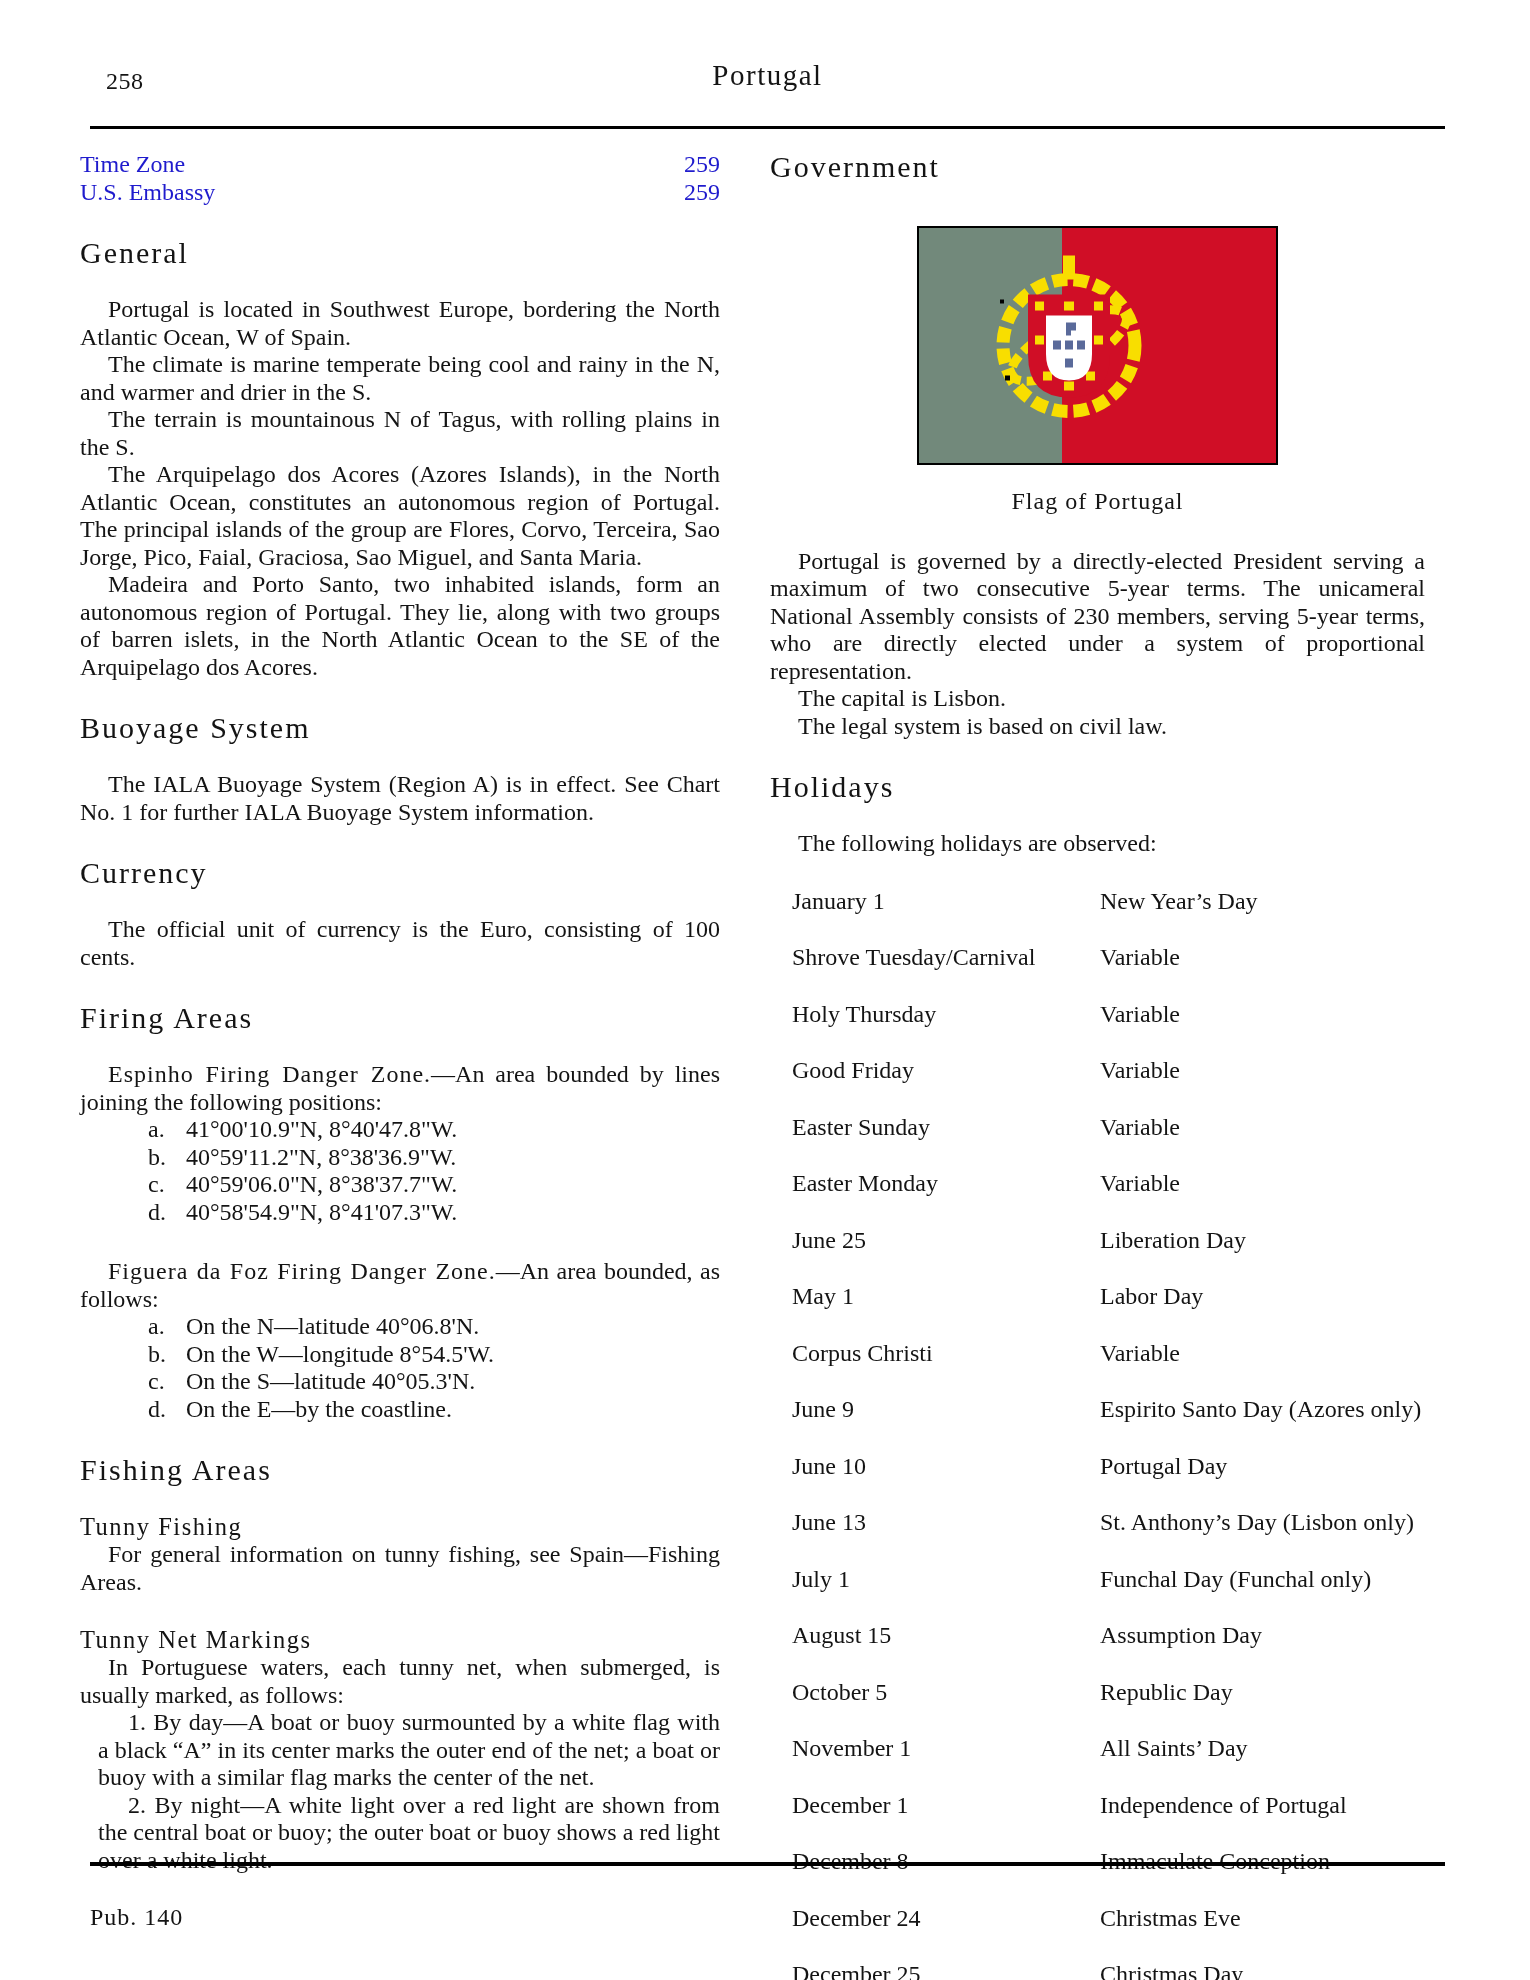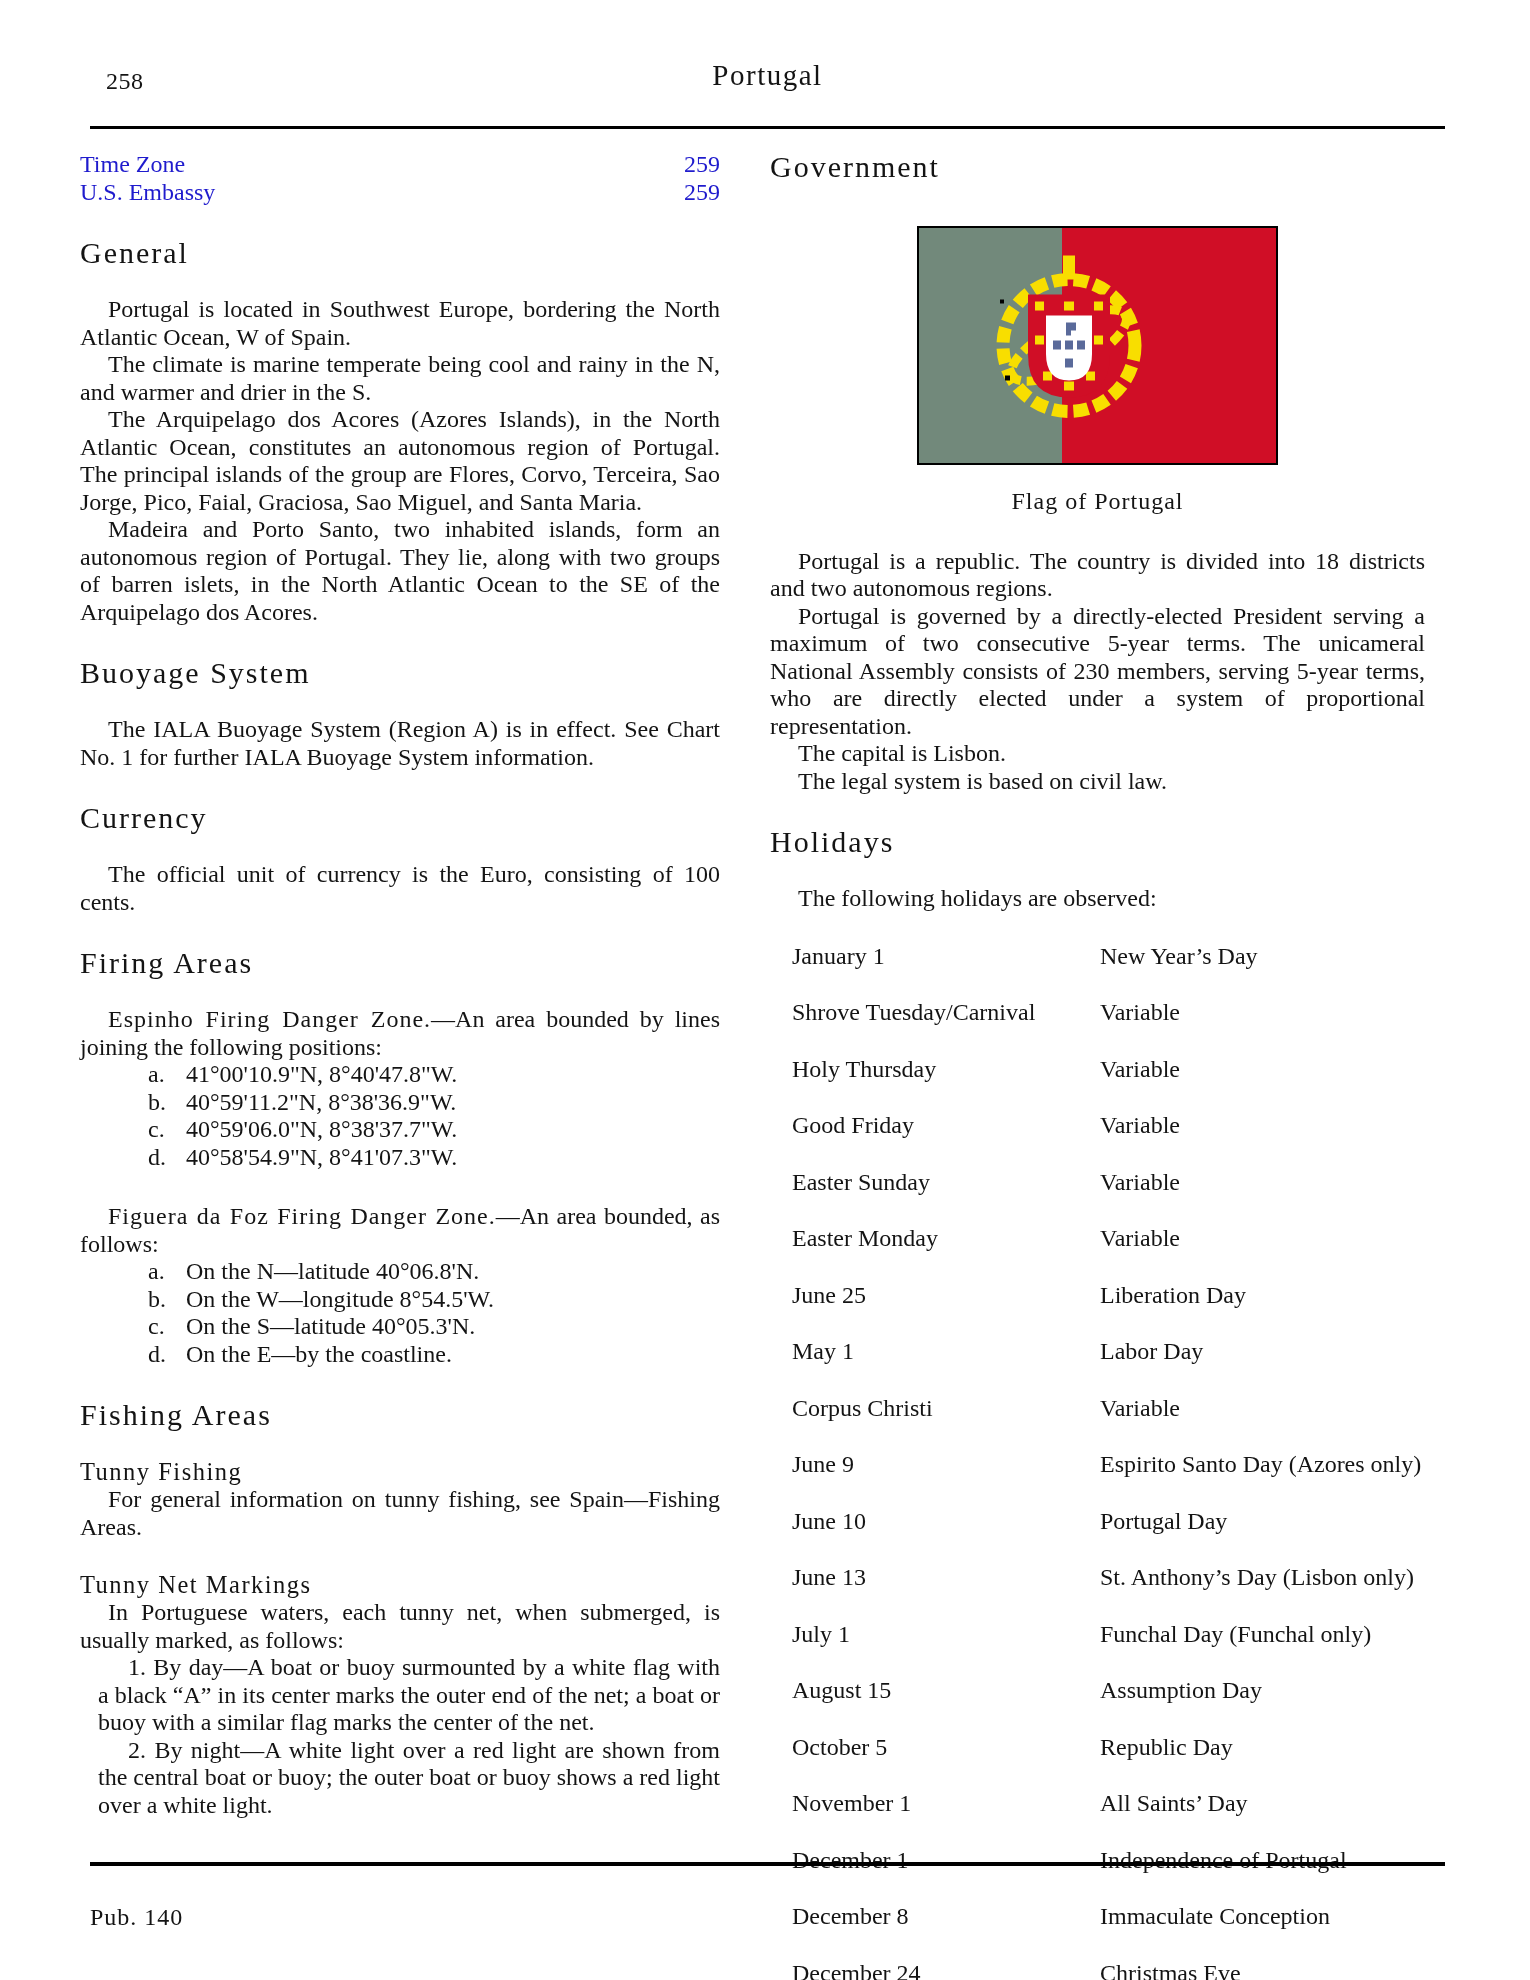--- a/index.html
+++ b/index.html
@@ -68,20 +68,21 @@
         <div class="toc-row">
           <span>U.S. Embassy</span>
           <span>259</span>
         </div>
       </div>
 
     <h2 class="sect">General</h2>
     <div id="general-paras">
         <p class="body-p">Portugal is located in Southwest Europe, bordering the North Atlantic Ocean, W of Spain.</p>
         <p class="body-p">The climate is marine temperate being cool and rainy in the N, and warmer and drier in the S.</p>
+        <p class="body-p">The terrain is mountainous N of Tagus, with rolling plains in the S.</p>
         <p class="body-p">The Arquipelago dos Acores (Azores Islands), in the North Atlantic Ocean, constitutes an autonomous region of Portugal. The principal islands of the group are Flores, Corvo, Terceira, Sao Jorge, Pico, Faial, Graciosa, Sao Miguel, and Santa Maria.</p>
         <p class="body-p">Madeira and Porto Santo, two inhabited islands, form an autonomous region of Portugal. They lie, along with two groups of barren islets, in the North Atlantic Ocean to the SE of the Arquipelago dos Acores.</p>
       </div>
 
     <h2 class="sect">Buoyage System</h2>
     <p class="body-p">The IALA Buoyage System (Region A) is in effect. See Chart No. 1 for further IALA Buoyage System information.</p>
 
     <h2 class="sect">Currency</h2>
     <p class="body-p">The official unit of currency is the Euro, consisting of 100 cents.</p>
 
@@ -144,21 +145,20 @@
             <rect x="-4" y="13" width="8" height="9"></rect>
           </g>
           <rect x="-69" y="-46" width="4" height="4" fill="#000"></rect>
           <rect x="-64" y="30" width="5" height="5" fill="#000"></rect>
         </g>
       </svg>
     </div>
     <div class="flag-caption">Flag of Portugal</div>
 
     <div id="gov-paras" class="gov-paras">
-        <p class="body-p">Portugal is a republic. The country is divided into 18 districts and two autonomous regions.</p>
         <p class="body-p">Portugal is governed by a directly-elected President serving a maximum of two consecutive 5-year terms. The unicameral National Assembly consists of 230 members, serving 5-year terms, who are directly elected under a system of proportional representation.</p>
         <p class="body-p">The capital is Lisbon.</p>
         <p class="body-p">The legal system is based on civil law.</p>
       </div>
 
     <h2 class="sect">Holidays</h2>
     <p class="body-p holiday-intro">The following holidays are observed:</p>
     <div id="holiday-grid" class="holiday-grid">
         <div class="holiday-date">January 1</div>
         <div class="holiday-name">New Year’s Day</div>

